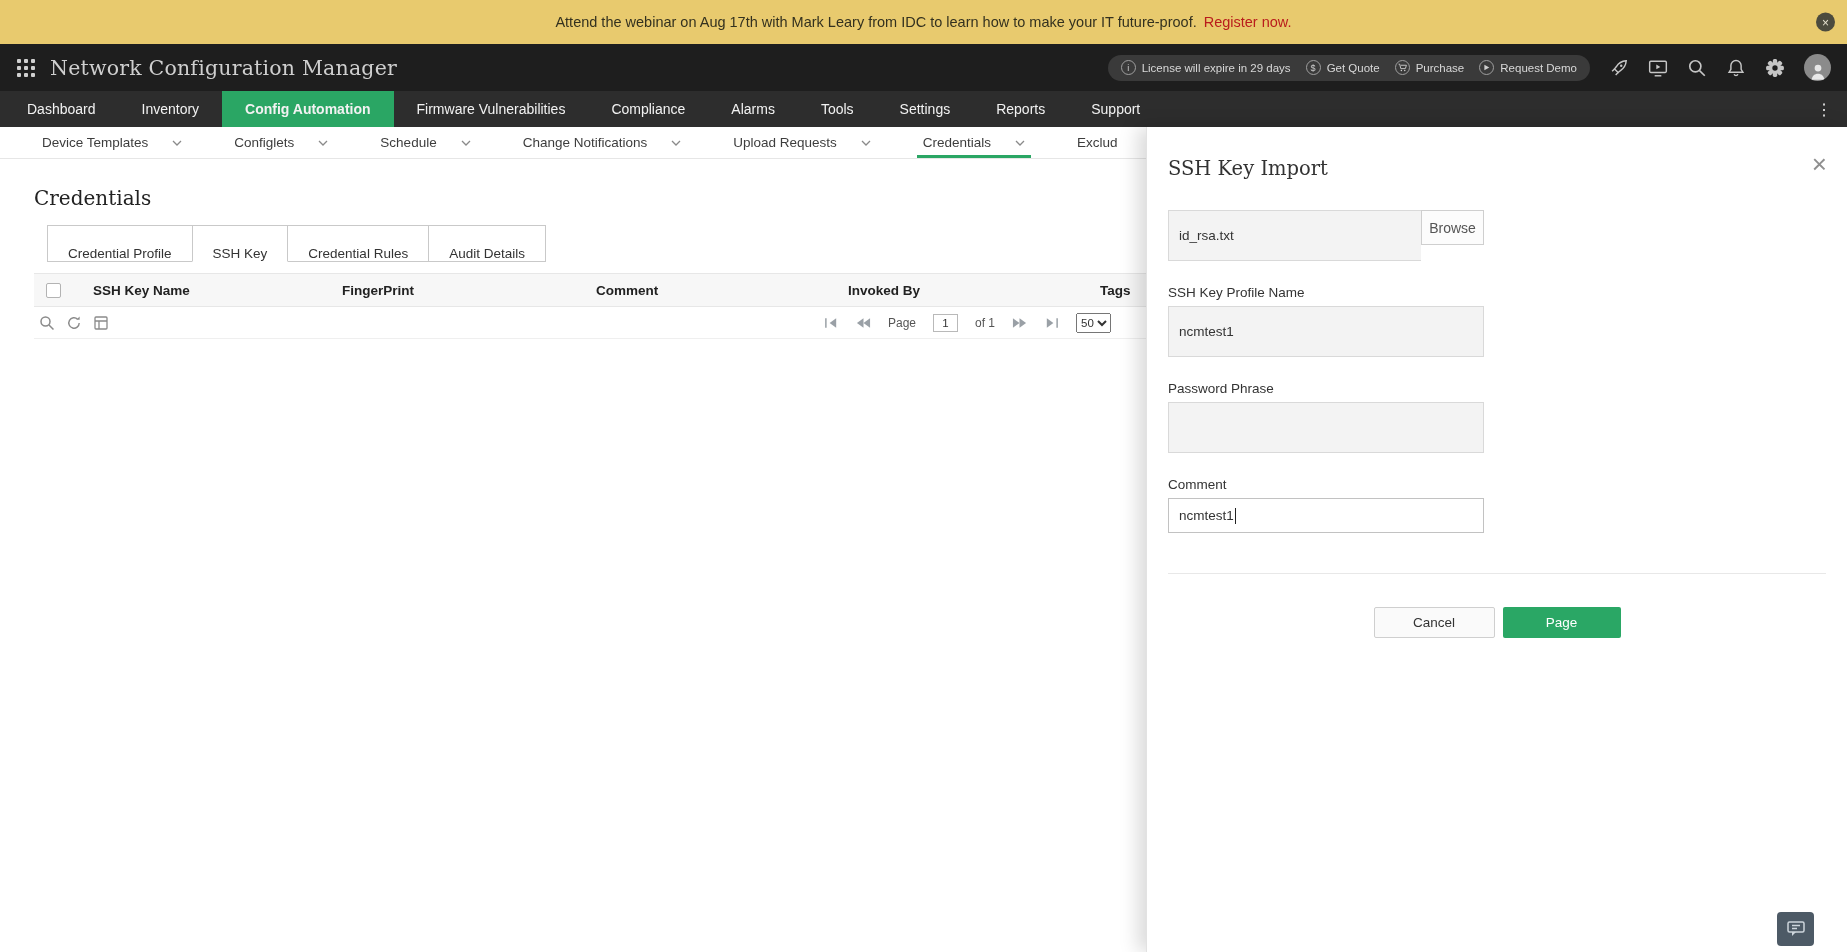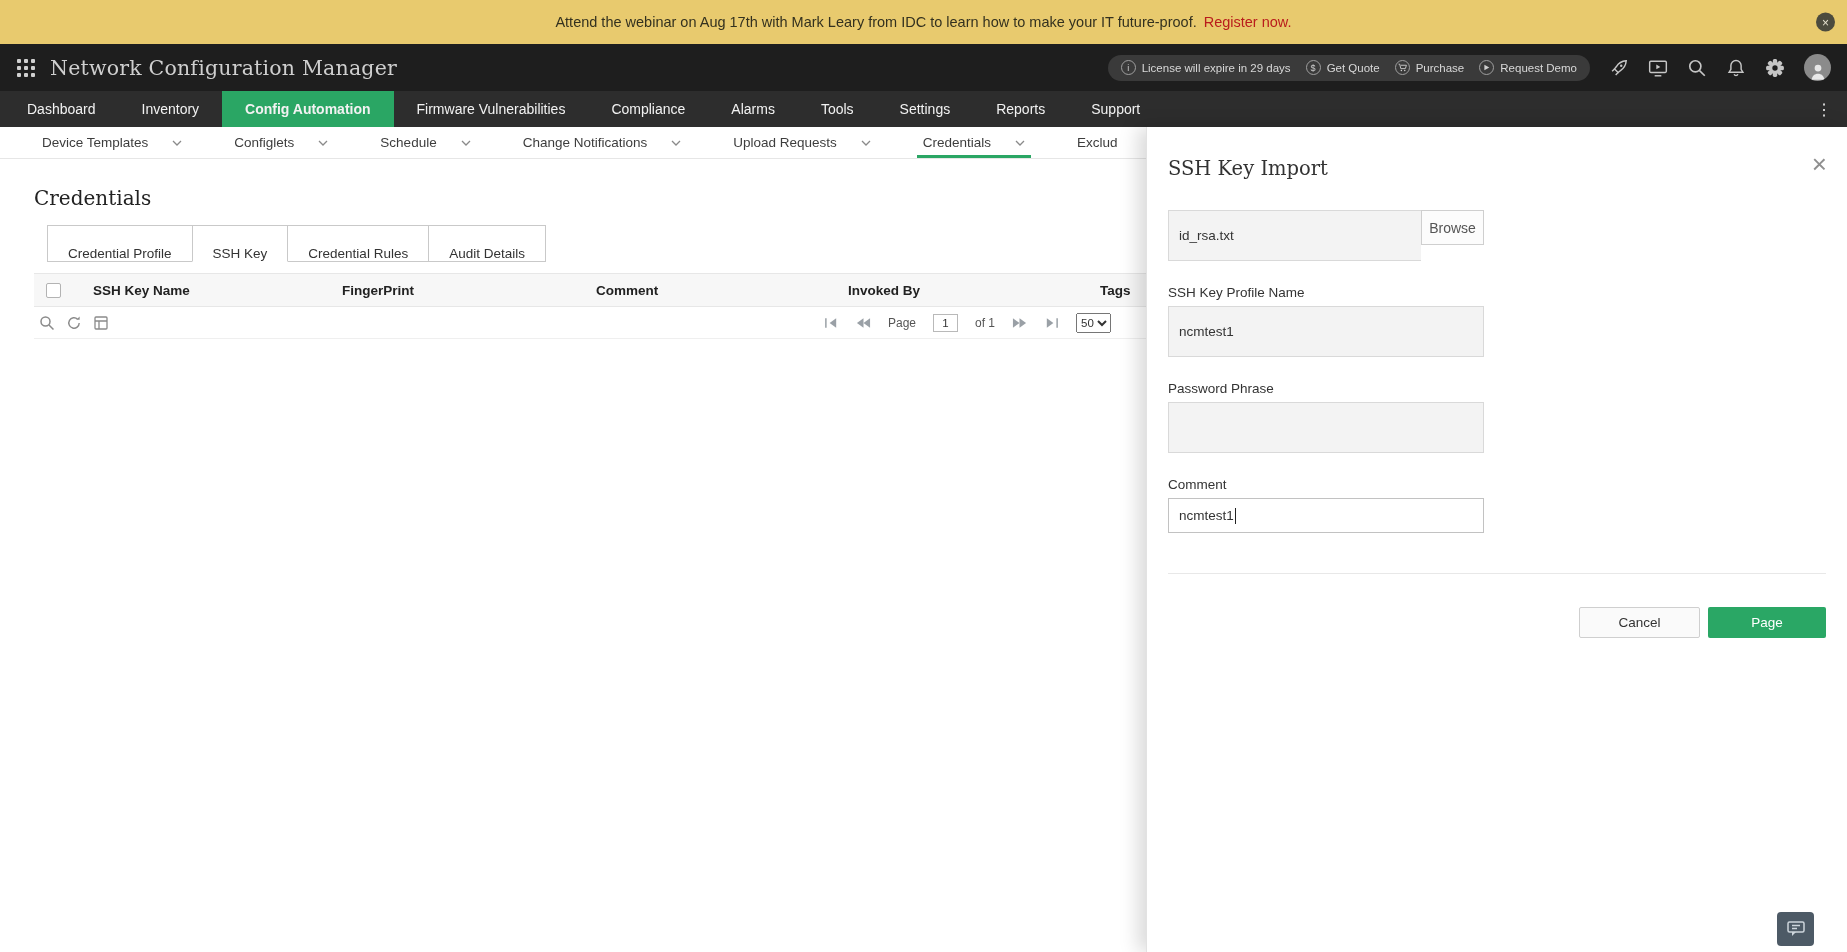--- a/index.html
+++ b/index.html
@@ -60,21 +60,21 @@
   .field { margin-bottom:24px; }
   .field-label { font-size:13.5px; color:#333; margin-bottom:6px; }
   .tinput { width:316px; height:51px; border:1px solid #d9d9d9; background:#f3f3f3; font-size:13.5px; color:#333; padding:0 10px; font-family:inherit; }
   .file-row { display:flex; width:316px; }
   .file-row .tinput { flex:1; width:auto; border-right:none; }
   .browse-btn { width:63px; height:35px; border:1px solid #cfcfcf; background:#fcfcfc; font-size:14px; color:#555; cursor:pointer; font-family:inherit; }
   .comment-box { width:316px; height:35px; border:1px solid #c2c2c2; background:#fff; display:flex; align-items:center; padding:0 10px; font-size:13.5px; color:#333; cursor:text; }
   .caret { display:inline-block; width:1px; height:16px; background:#222; margin-left:1px; animation:blink 1s steps(1) infinite; }
   @keyframes blink { 50% { opacity:0; } }
   .divider { border-top:1px solid #e8e8e8; margin-top:40px; }
-  .panel-actions { display:flex; justify-content:flex-end; gap:8px; margin-top:33px; }
+  .panel-actions { display:flex; justify-content:center; gap:8px; margin-top:33px; }
   .btn-cancel { width:121px; height:31px; background:#fafafa; border:1px solid #cfcfcf; border-radius:2px; font-size:13.5px; color:#333; cursor:pointer; font-family:inherit; }
   .btn-save { width:118px; height:31px; background:#2aa765; border:none; border-radius:2px; font-size:13.5px; color:#fff; cursor:pointer; font-family:inherit; }
 
   
   .chat-btn { position:absolute; right:33px; bottom:6px; width:37px; height:34px; background:#4d5a66; border-radius:4px; display:flex; align-items:center; justify-content:center; z-index:6; cursor:pointer; }
   .chat-btn svg { width:20px; height:18px; color:#cdd5dc; }
 </style>
 </head>
 <body>
 

